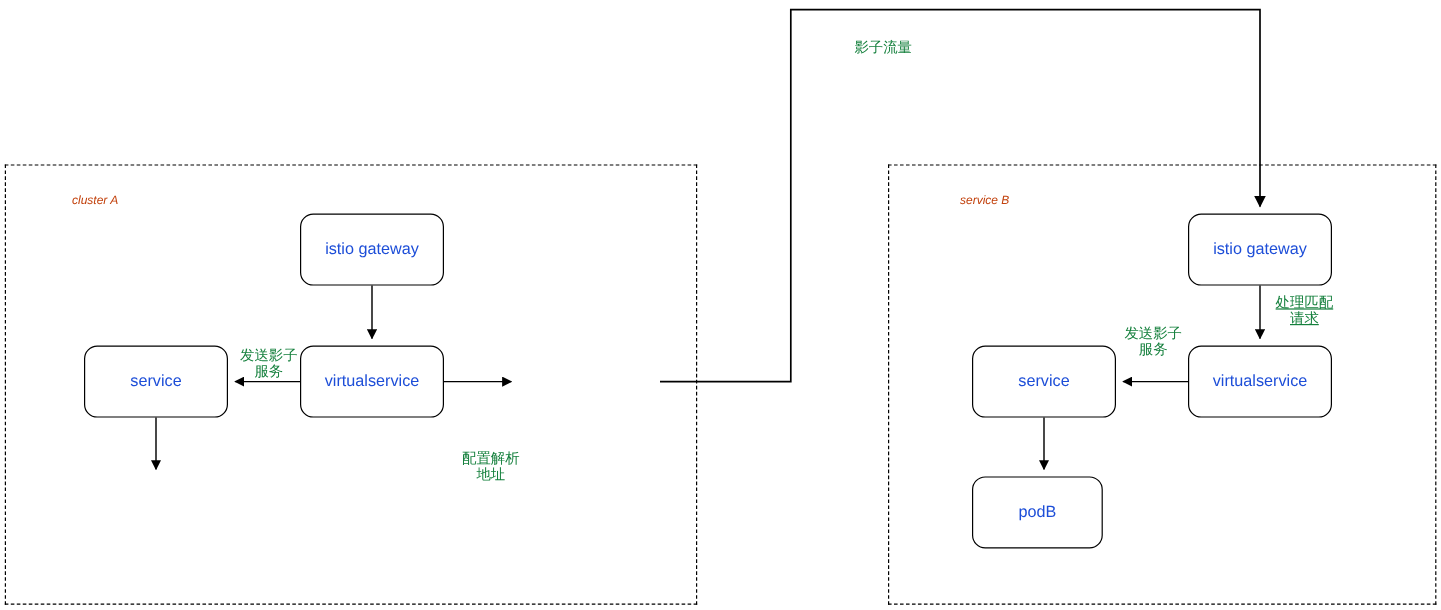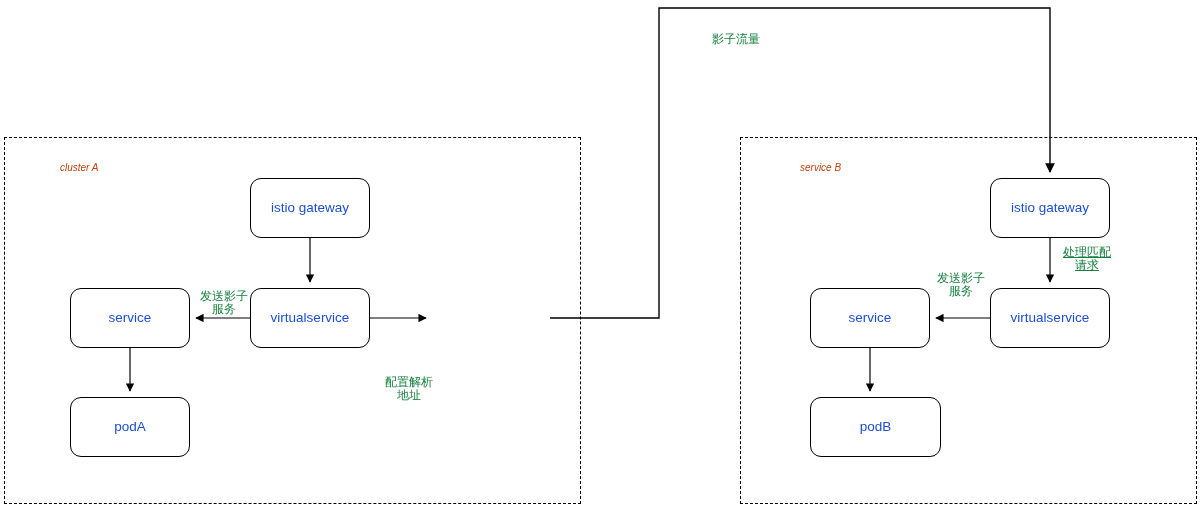--- a/index.html
+++ b/index.html
@@ -107,37 +107,34 @@
 
   <div class="node" style="left:70px; top:288px; width:120px; height:60px;">
     <span class="node-label">service</span>
   </div>
 
   <div class="node" style="left:250px; top:288px; width:120px; height:60px;">
     <span class="node-label">virtualservice</span>
   </div>
 
 
-  <div class="node" style="left:70px; top:397px; width:120px; height:60px;">
-    <span class="node-label">podA</span>
-  </div>
 
   <div class="node" style="left:990px; top:178px; width:120px; height:60px;">
     <span class="node-label">istio gateway</span>
   </div>
 
   <div class="node" style="left:810px; top:288px; width:120px; height:60px;">
     <span class="node-label">service</span>
   </div>
 
   <div class="node" style="left:990px; top:288px; width:120px; height:60px;">
     <span class="node-label">virtualservice</span>
   </div>
 
-  <div class="node" style="left:810px; top:397px; width:131px; height:60px;">
+  <div class="node" style="left:810px; top:397px; width:109px; height:60px;">
     <span class="node-label">podB</span>
   </div>
 
   <div class="edge-label" style="left:696px; top:33px; width:80px;">影子流量</div>
 
   <div class="edge-label" style="left:194px; top:290px; width:60px;">发送影子
 服务</div>
 
   <div class="edge-label" style="left:378px; top:330px; width:62px;margin-top:46px;">配置解析
 地址</div>

